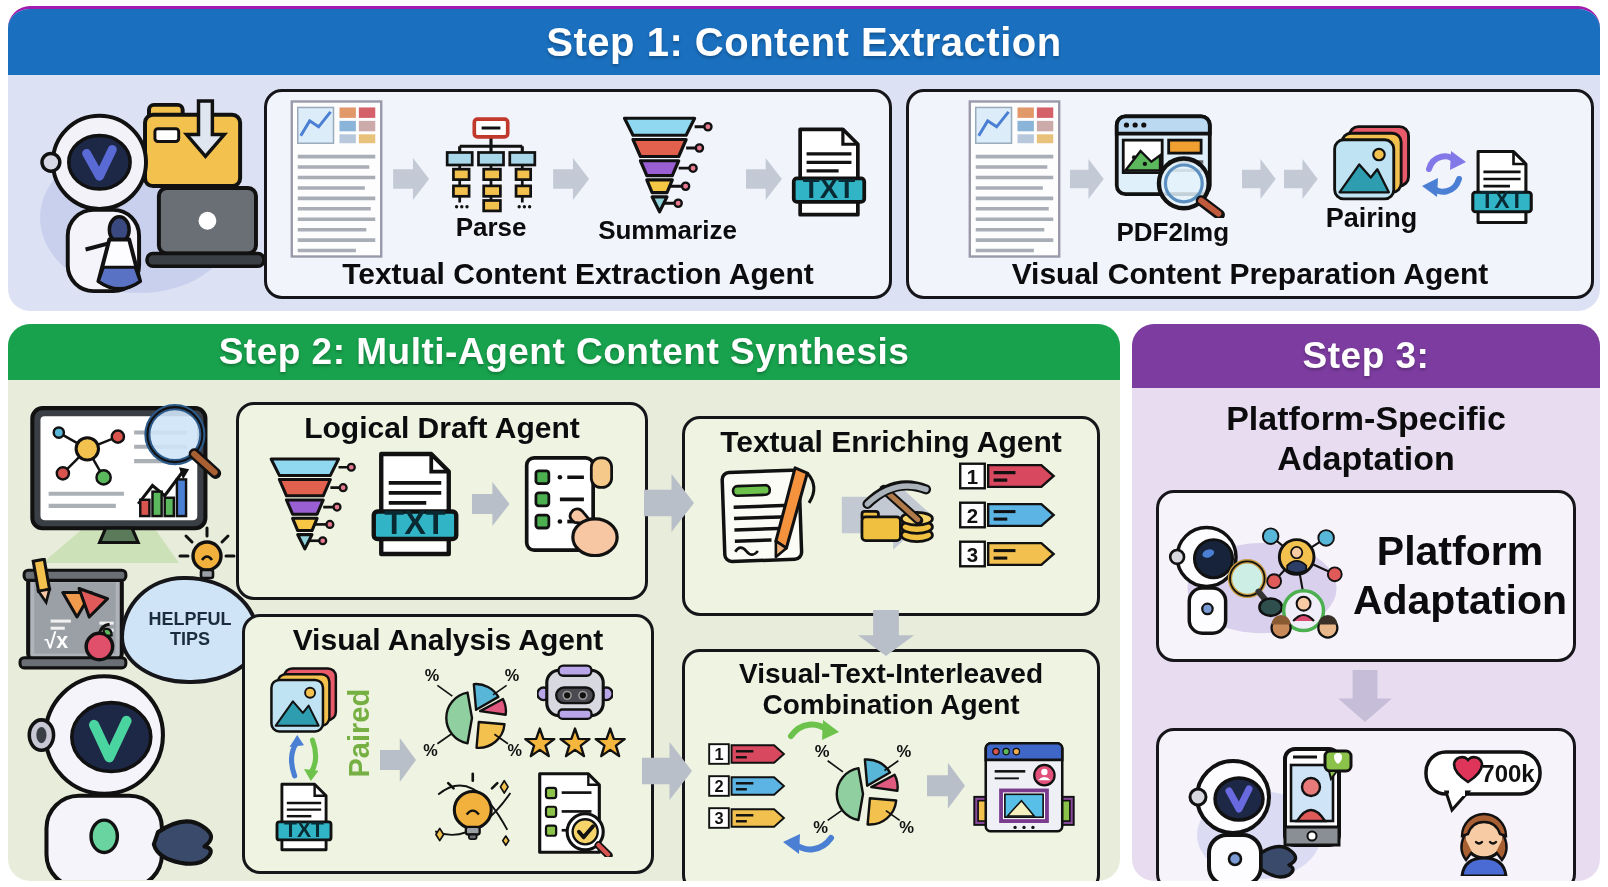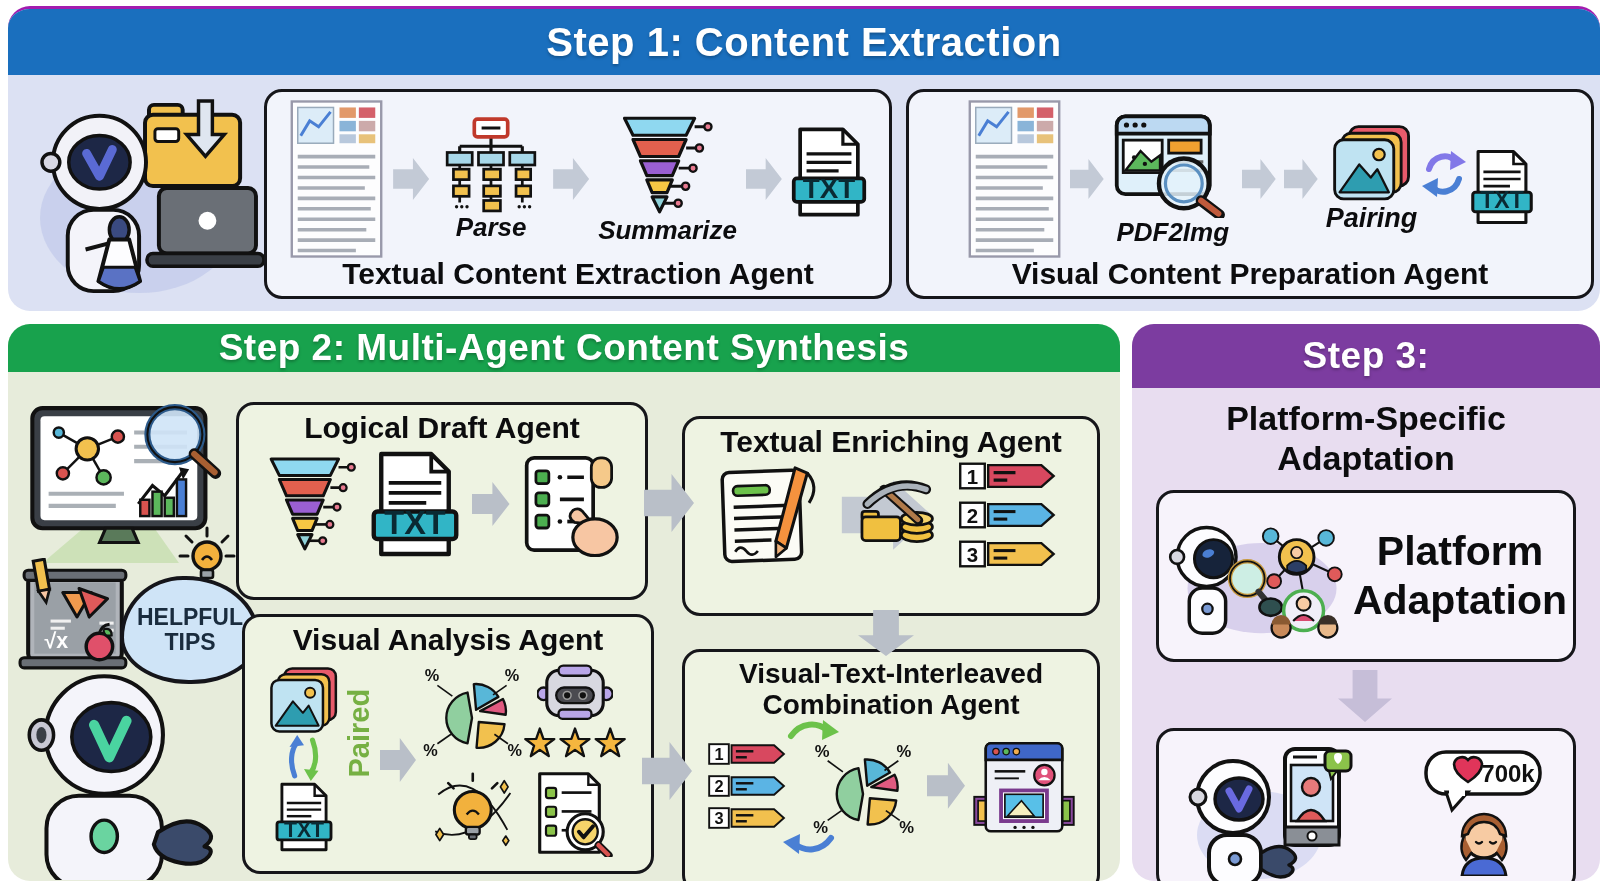--- a/index.html
+++ b/index.html
@@ -3,43 +3,43 @@
 <meta charset="utf-8">
 <style>
   html,body{margin:0;padding:0;background:#fff;}
   body{font-family:"Liberation Sans","DejaVu Sans",sans-serif;}
   #stage{position:relative;width:1608px;height:887px;background:#fff;overflow:hidden;}
   .panel{position:absolute;border-radius:22px;overflow:hidden;}
   .phead{display:flex;align-items:center;justify-content:center;color:#fff;font-weight:bold;letter-spacing:.5px;text-shadow:0 2px 3px rgba(0,0,0,.25);}
   #p1{left:8px;top:6px;width:1592px;height:302px;background:#dce1f3;border-top:3px solid #a21caf;}
   #p1 .phead{height:66px;background:#1a6fbe;font-size:40px;}
   #p2{left:8px;top:324px;width:1112px;height:557px;background:#e7ecdb;}
-  #p2 .phead{height:48px;background:#18a24d;font-size:37px;}
+  #p2 .phead{height:56px;background:#18a24d;font-size:37px;}
   #p3{left:1132px;top:324px;width:468px;height:557px;background:#e8ddf0;}
   #p3 .phead{height:64px;background:#7c3ca0;font-size:37px;}
   .abox{position:absolute;background:#f2f4fb;border:3.5px solid #16161a;border-radius:18px;box-sizing:border-box;}
   #p2 .abox{background:#eef3e2;}
   #p3 .abox{background:#f7f3fb;}
   .box-title{position:absolute;left:0;right:0;bottom:5px;text-align:center;font-weight:bold;font-size:30px;color:#0c0c0e;}
   .t-top{position:static;margin-top:6px;}
-  .icon-label{font-weight:bold;font-size:26px;color:#0c0c0e;text-align:center;line-height:1.05;font-style:italic;}
+  .icon-label{font-weight:bold;font-size:26px;color:#0c0c0e;text-align:center;line-height:1.05;}
   .row{display:flex;align-items:center;justify-content:center;}
   .grp{display:flex;flex-direction:column;align-items:center;gap:1px;}
   .arr-r{background:#c3cad6;clip-path:polygon(0% 27%,55% 27%,55% 0%,100% 50%,55% 100%,55% 73%,0% 73%);}
   .arr-d{background:#b9bfc8;clip-path:polygon(27% 0%,73% 0%,73% 55%,100% 55%,50% 100%,0% 55%,27% 55%);}
   .abs{position:absolute;}
   svg{display:block;}
   svg text{font-family:"Liberation Sans","DejaVu Sans",sans-serif;}
   .bnum{font-weight:bold;font-size:30px;fill:#111;text-anchor:middle;}
   .pct{font-weight:bold;font-size:24px;fill:#111;text-anchor:middle;}
   .txtlbl{font-weight:bold;font-size:26px;fill:#0a2a33;text-anchor:middle;}
   .sub3{position:absolute;left:0;right:0;text-align:center;font-weight:bold;font-size:34px;color:#0c0c0e;line-height:1.18;}
   .side-label{font-weight:bold;font-size:41px;color:#0c0c0e;text-align:center;line-height:1.2;}
   .paired{font-weight:bold;font-size:29px;color:#76b043;transform:rotate(-90deg);white-space:nowrap;}
-  .tips{position:absolute;display:flex;flex-direction:column;align-items:center;justify-content:center;background:#cfe4f7;border:4px solid #15151a;border-radius:46% 54% 50% 50%/58% 58% 44% 44%;font-weight:bold;font-size:23px;color:#1a2c3e;line-height:1.1;text-align:center;}
+  .tips{position:absolute;display:flex;flex-direction:column;align-items:center;justify-content:center;background:#cfe4f7;border:4px solid #15151a;border-radius:46% 54% 50% 50%/58% 58% 44% 44%;font-weight:bold;font-size:18px;color:#1a2c3e;line-height:1.1;text-align:center;}
 </style>
 </head>
 <body>
 
 <div id="stage">
 
   <div class="panel" id="p1">
     <div class="phead">
       <span>Step 1: Content Extraction</span>
     </div>

